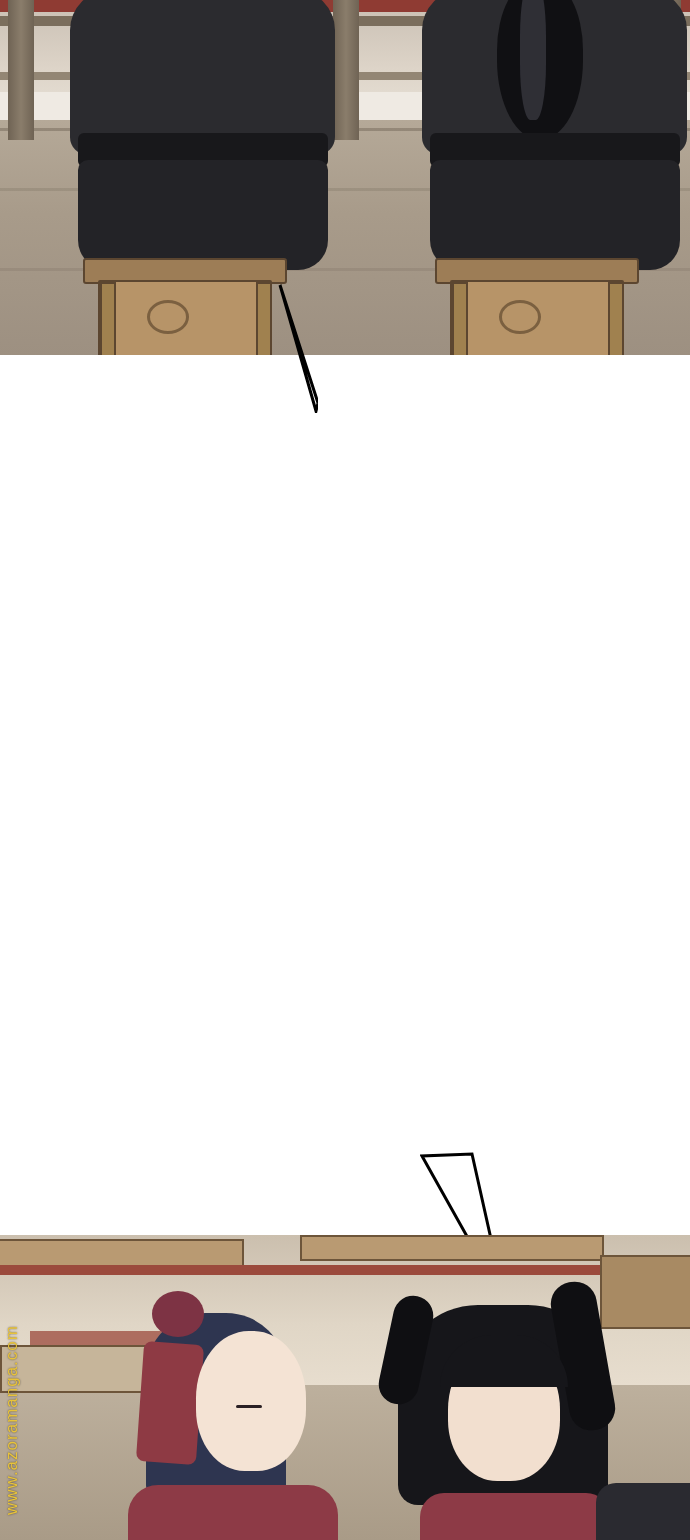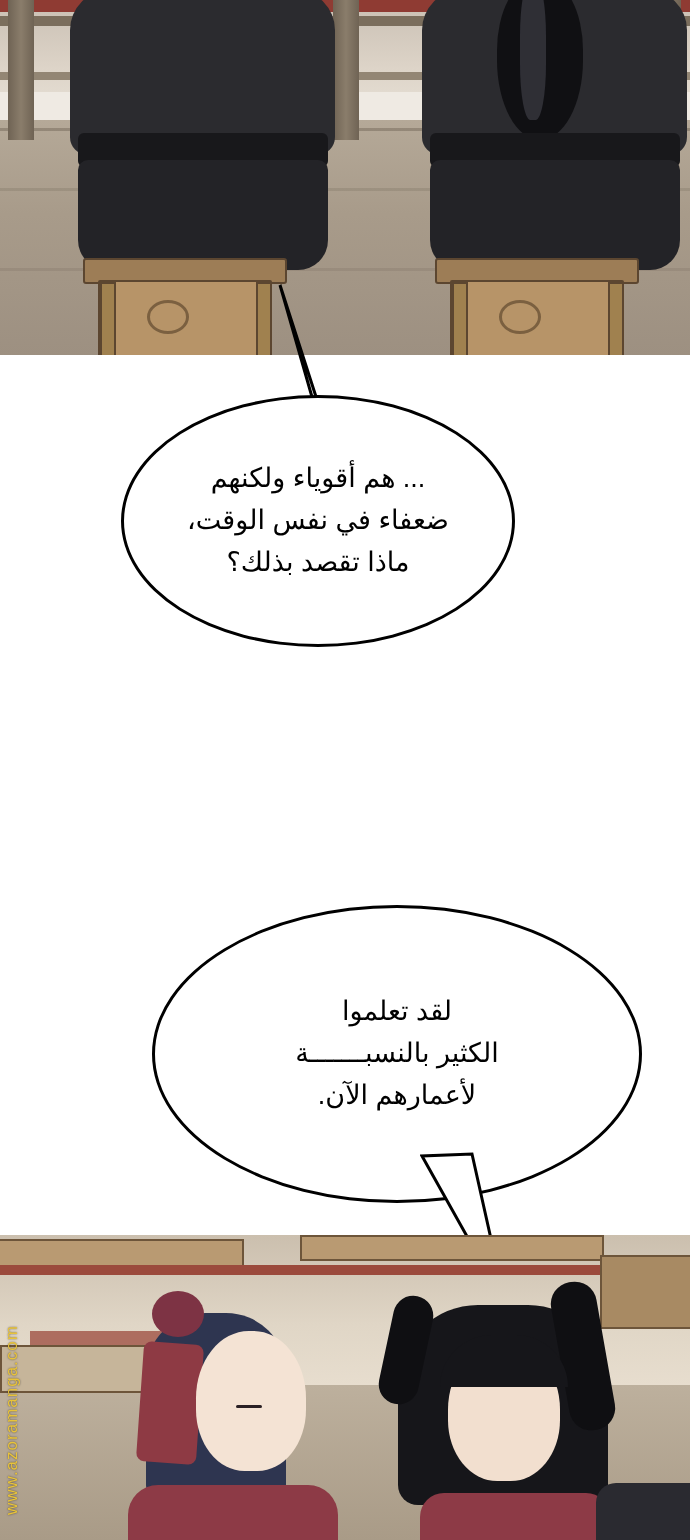--- a/index.html
+++ b/index.html
@@ -294,31 +294,21 @@
       <div class="stool-body" style="left:450px; top:280px; width:170px; height:75px;"></div>
       <div class="stool-deco" style="left:499px; top:300px;"></div>
       <div class="stool-leg" style="left:452px; top:282px; width:12px; height:73px;"></div>
       <div class="stool-leg" style="left:608px; top:282px; width:12px; height:73px;"></div>
     </div>
   </div>
 
   <svg id="tail-1" class="tail" viewBox="0 0 42 130">
     <polygon points="40,128 4,2 42,120" fill="#ffffff" stroke="#000000" stroke-width="3"></polygon>
   </svg>
-  <div class="balloon" id="balloon-1">
-    <div class="txt">... هم أقوياء ولكنهم
-ضعفاء في نفس الوقت،
-ماذا تقصد بذلك؟</div>
-  </div>
-
-  <div class="balloon" id="balloon-2">
-    <div class="txt">لقد تعلموا
-الكثير بالنسبـــــــة
-لأعمارهم الآن.</div>
-  </div>
+
   <svg id="tail-2" class="tail" viewBox="0 0 90 160">
     <polygon points="2,6 86,156 52,4" fill="#ffffff" stroke="#000000" stroke-width="3"></polygon>
   </svg>
 
   <div class="panel" id="panel-bottom">
     <div class="b-sky"></div>
     <div class="b-ground2"></div>
 
     <div class="b-roof" style="left:-10px; top:4px; width:250px; height:26px;"></div>
     <div class="b-roof" style="left:300px; top:0px; width:300px; height:22px;"></div>

